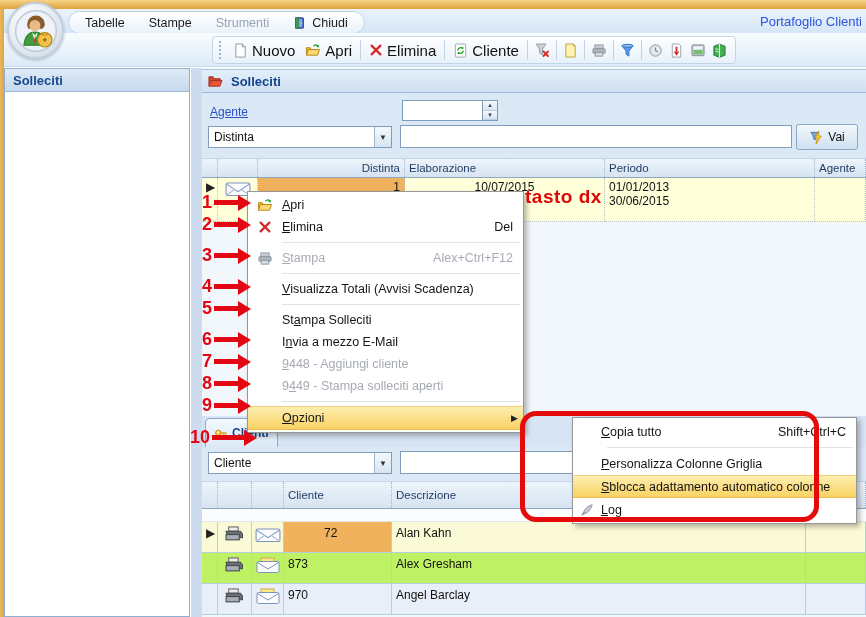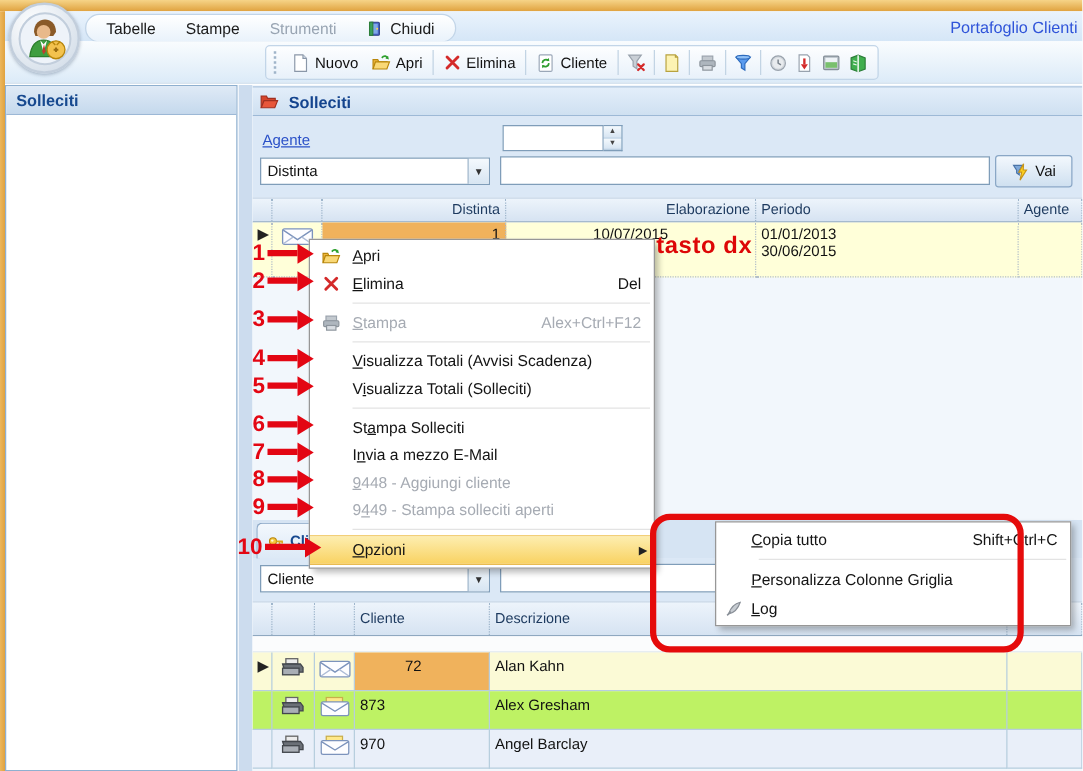--- a/index.html
+++ b/index.html
@@ -18,21 +18,21 @@
   .menu-item.disabled{color:#98a4b2;}
   .brand{position:absolute;right:4px;top:5px;color:#2f54d9;font-size:13px;}
   .logo{left:7px;top:2px;width:57px;height:57px;border-radius:50%;z-index:40;
     background:radial-gradient(circle at 35% 30%,#ffffff,#ccd8e5);border:2px solid #c2cedc;
     box-shadow:0 1px 3px rgba(60,80,110,.4);display:flex;align-items:center;justify-content:center;}
   
   .toolbar{left:4px;top:33px;width:862px;height:34px;background:linear-gradient(#f9fcfe,#dcebf8);border-bottom:1px solid #cadbec;}
   .toolgroup{position:absolute;left:208px;top:3px;height:28px;border:1px solid #c2d5e8;border-radius:4px;
     background:linear-gradient(#fdfeff,#e8f1fa);display:flex;align-items:center;padding:0 5px;}
   .grip{width:4px;height:18px;border-left:2px dotted #9fb4c9;margin:0 5px 0 1px;}
-  .tbtn{display:flex;align-items:center;gap:4px;padding:2px 5px;border-radius:3px;font-size:12px;white-space:nowrap;}
+  .tbtn{display:flex;align-items:center;gap:4px;padding:2px 5px;border-radius:3px;font-size:15px;white-space:nowrap;}
   .ibtn{display:flex;align-items:center;padding:2px 3px;border-radius:3px;}
   .tsep{width:1px;height:20px;background:#c2d4e4;margin:0 3px;}
   .icon{display:inline-flex;line-height:0;}
   
   .leftpanel{left:4px;top:68px;width:186px;height:549px;background:#fff;border:1px solid #8fb0d0;}
   .panelhdr{height:23px;background:linear-gradient(#dfeaf6,#c5d9ed);border-bottom:1px solid #9cb8d6;
     color:#17498f;font-weight:bold;font-size:13px;padding:4px 0 0 8px;}
   .splitter{left:191px;top:68px;width:11px;height:549px;background:#ccdcee;}
   
   .main{left:202px;top:68px;width:664px;height:549px;background:#f2f7fc;overflow:hidden;}
@@ -303,21 +303,21 @@
           </svg>
         </span>
         <span>Vai</span>
       </span>
     </div>
 
     <div id="grid-top-header" class="gridrow gh" style="top:90px;height:20px;">
         <div class="cell" style="width: 16px; text-align: left;"></div>
         <div class="cell" style="width: 40px; text-align: left;"></div>
         <div class="cell" style="width: 147px; text-align: right;">Distinta</div>
-        <div class="cell" style="width: 200px; text-align: right;">Elaborazione</div>
+        <div class="cell" style="width: 200px; text-align: left;">Elaborazione</div>
         <div class="cell" style="width: 210px; text-align: left;">Periodo</div>
         <div class="cell" style="width: 51px; text-align: left;">Agente</div>
       </div>
     <div id="grid-top-rows">
         <div class="gridrow r-top" style="top: 110px; height: 44px; background: rgb(255, 255, 217);">
           <div class="cell marker" style="width: 16px;">▶</div>
           <div class="cell" style="width: 40px; display: flex; justify-content: center;">
             <span class="icon">
               <svg width="26" height="18" viewBox="0 0 24 16">
                 <rect x="1" y="2.5" width="22" height="11.5" rx="1.5" fill="#fdfdff" stroke="#7c93bc"></rect>
@@ -487,24 +487,20 @@
           </span>
         </div>
         <span class="lab"><u>S</u>tampa</span>
         <span class="sc">Alex+Ctrl+F12</span>
       </div>
       <div class="msep"></div>
       <div class="mi">
         <div class="ico"></div>
         <span class="lab"><u>V</u>isualizza Totali (Avvisi Scadenza)</span>
       </div>
-      <div class="mi">
-        <div class="ico"></div>
-        <span class="lab">V<u>i</u>sualizza Totali (Solleciti)</span>
-      </div>
       <div class="msep"></div>
       <div class="mi">
         <div class="ico"></div>
         <span class="lab">St<u>a</u>mpa Solleciti</span>
       </div>
       <div class="mi">
         <div class="ico"></div>
         <span class="lab">I<u>n</u>via a mezzo E-Mail</span>
       </div>
       <div class="mi disabled">
@@ -525,20 +521,24 @@
   <div class="cmenu smenu" id="submenu" style="left:528px;top:417px;width:285px;margin-left:44px;">
       <div class="mi">
         <div class="ico"></div>
         <span class="lab"><u>C</u>opia tutto</span>
         <span class="sc">Shift+Ctrl+C</span>
       </div>
       <div class="msep"></div>
       <div class="mi">
         <div class="ico"></div>
         <span class="lab"><u>P</u>ersonalizza Colonne Griglia</span>
+      </div>
+      <div class="mi hl">
+        <div class="ico"></div>
+        <span class="lab"><u>S</u>blocca adattamento automatico colonne</span>
       </div>
       <div class="mi">
         <div class="ico">
           <span class="icon">
             <svg width="15" height="15" viewBox="0 0 16 16">
               <path d="M3 13c5-1 8-4 10-10-4.5 1-8 4-10 10z" fill="#c7ccd2" stroke="#8a9098"></path>
               <path d="M1.8 14.2l3.2-3.2" stroke="#8a9098" stroke-width="1.3" fill="none"></path>
             </svg>
           </span>
         </div>

